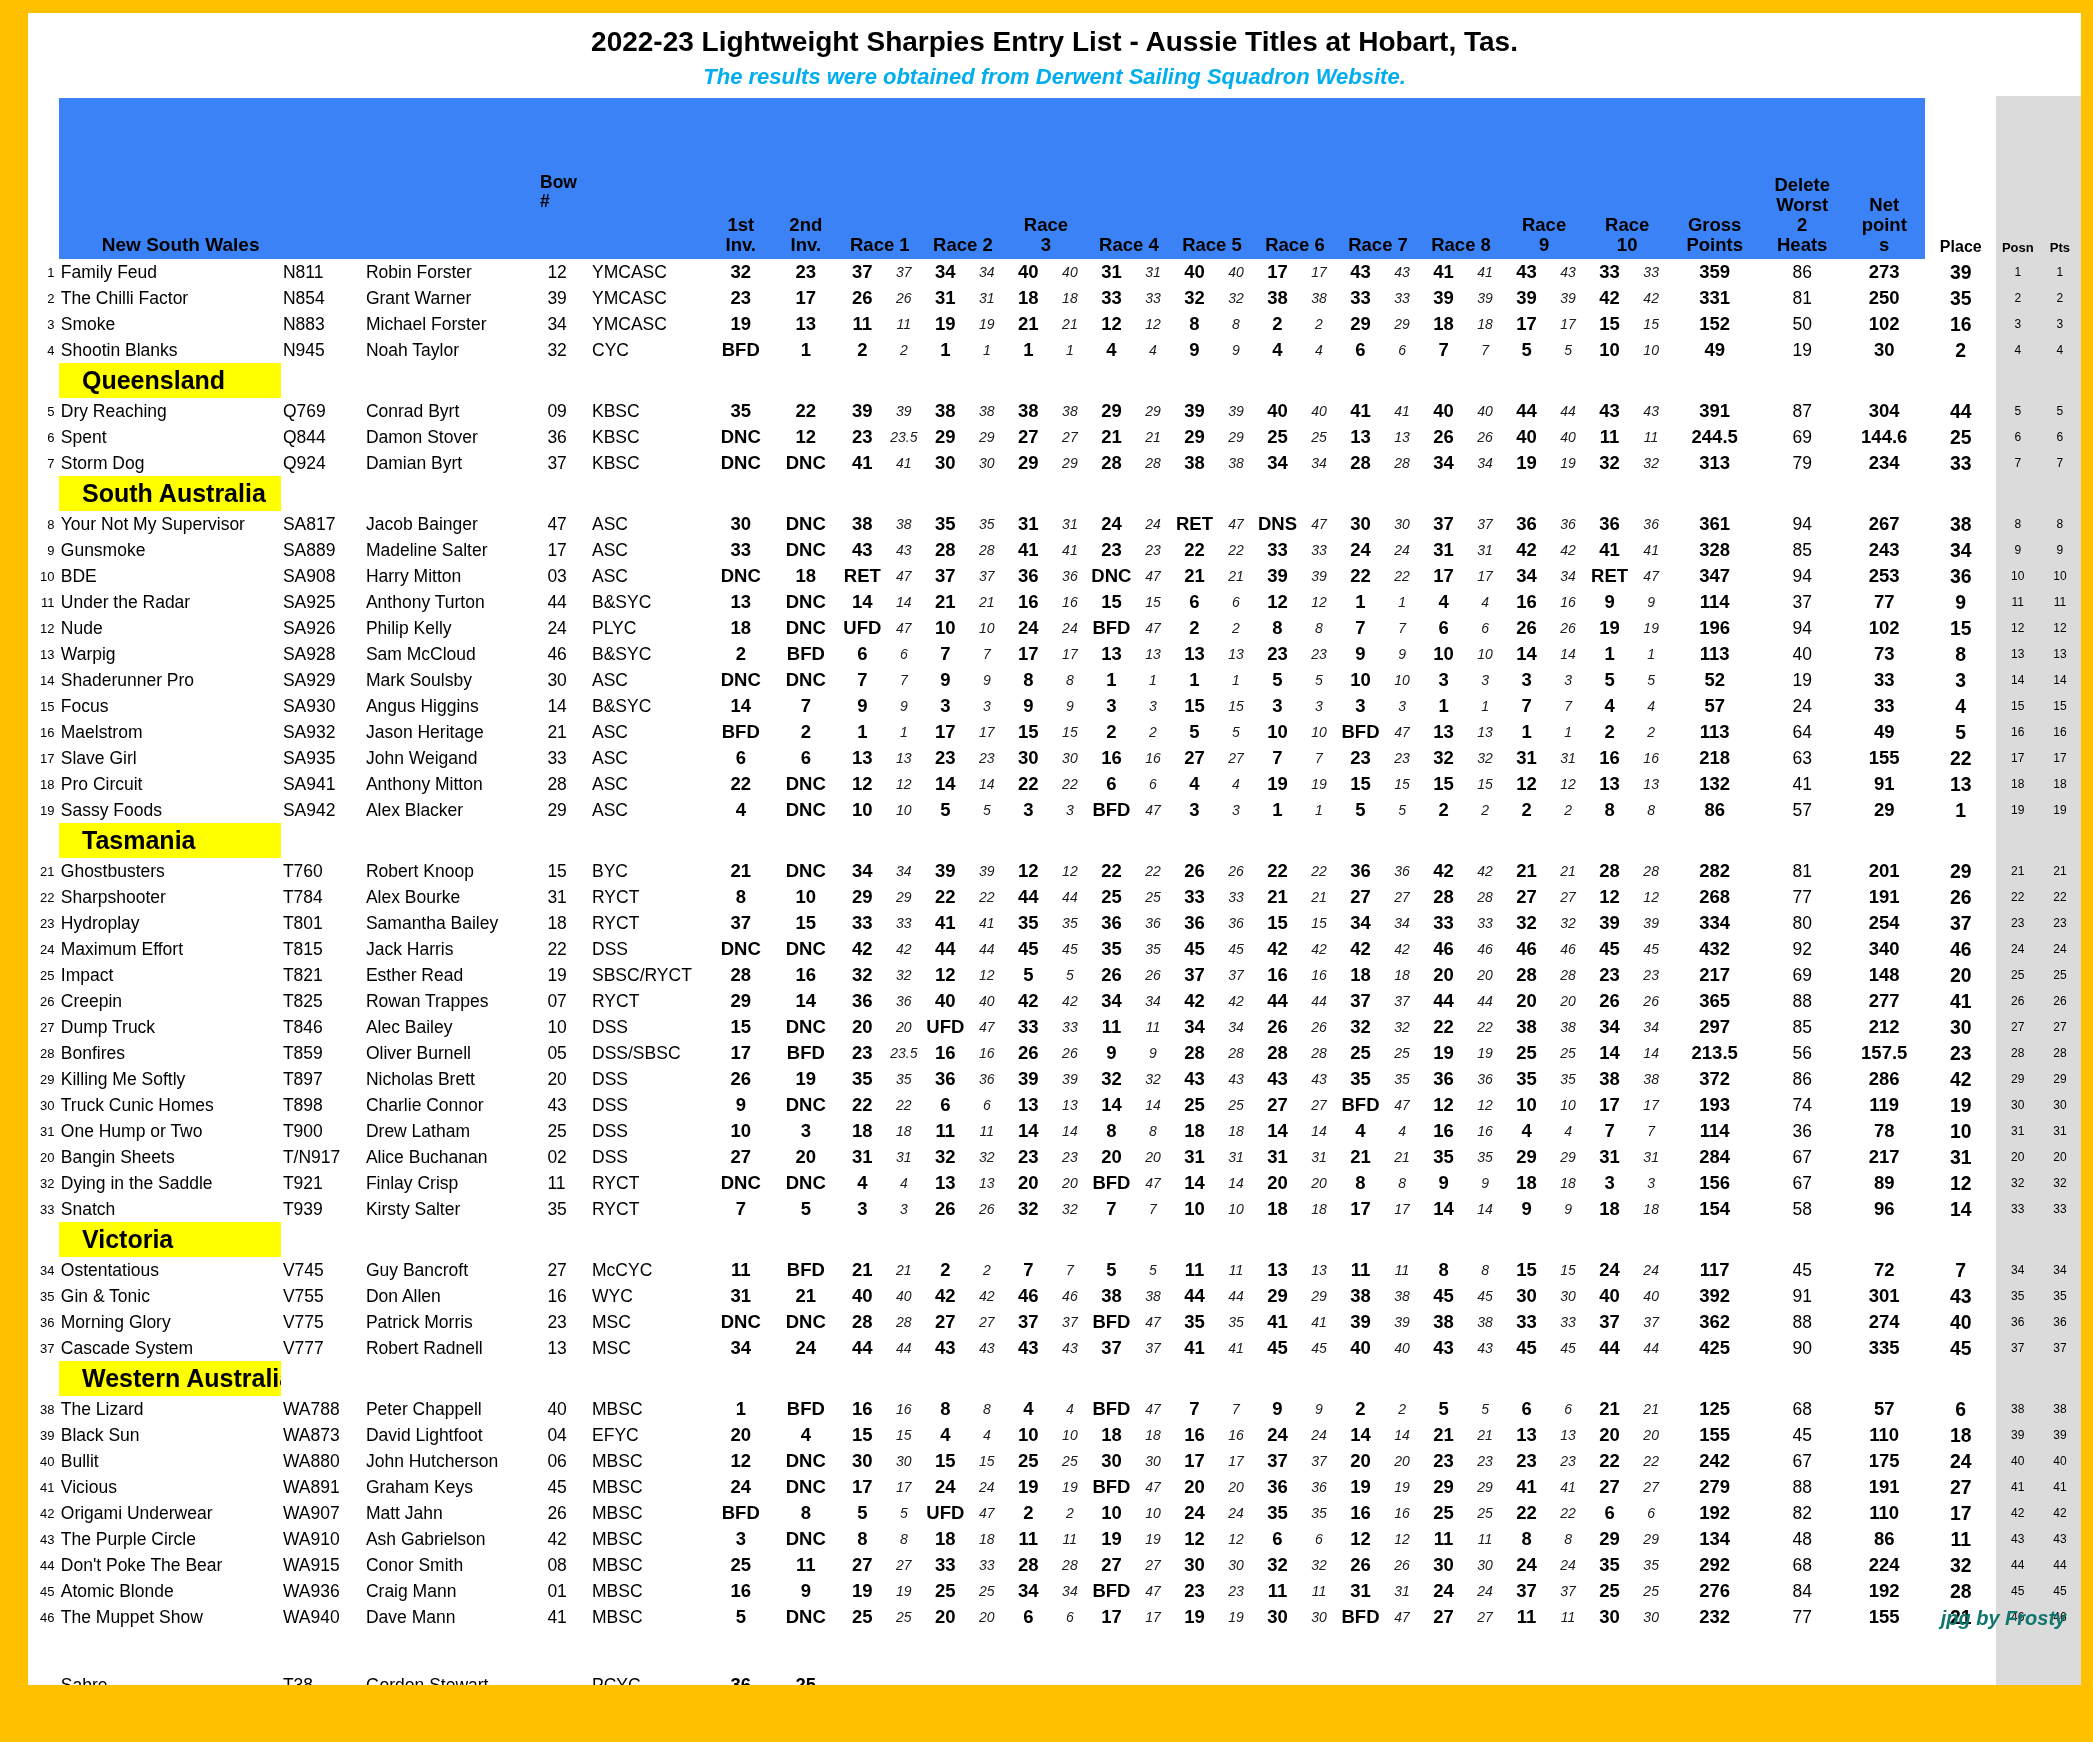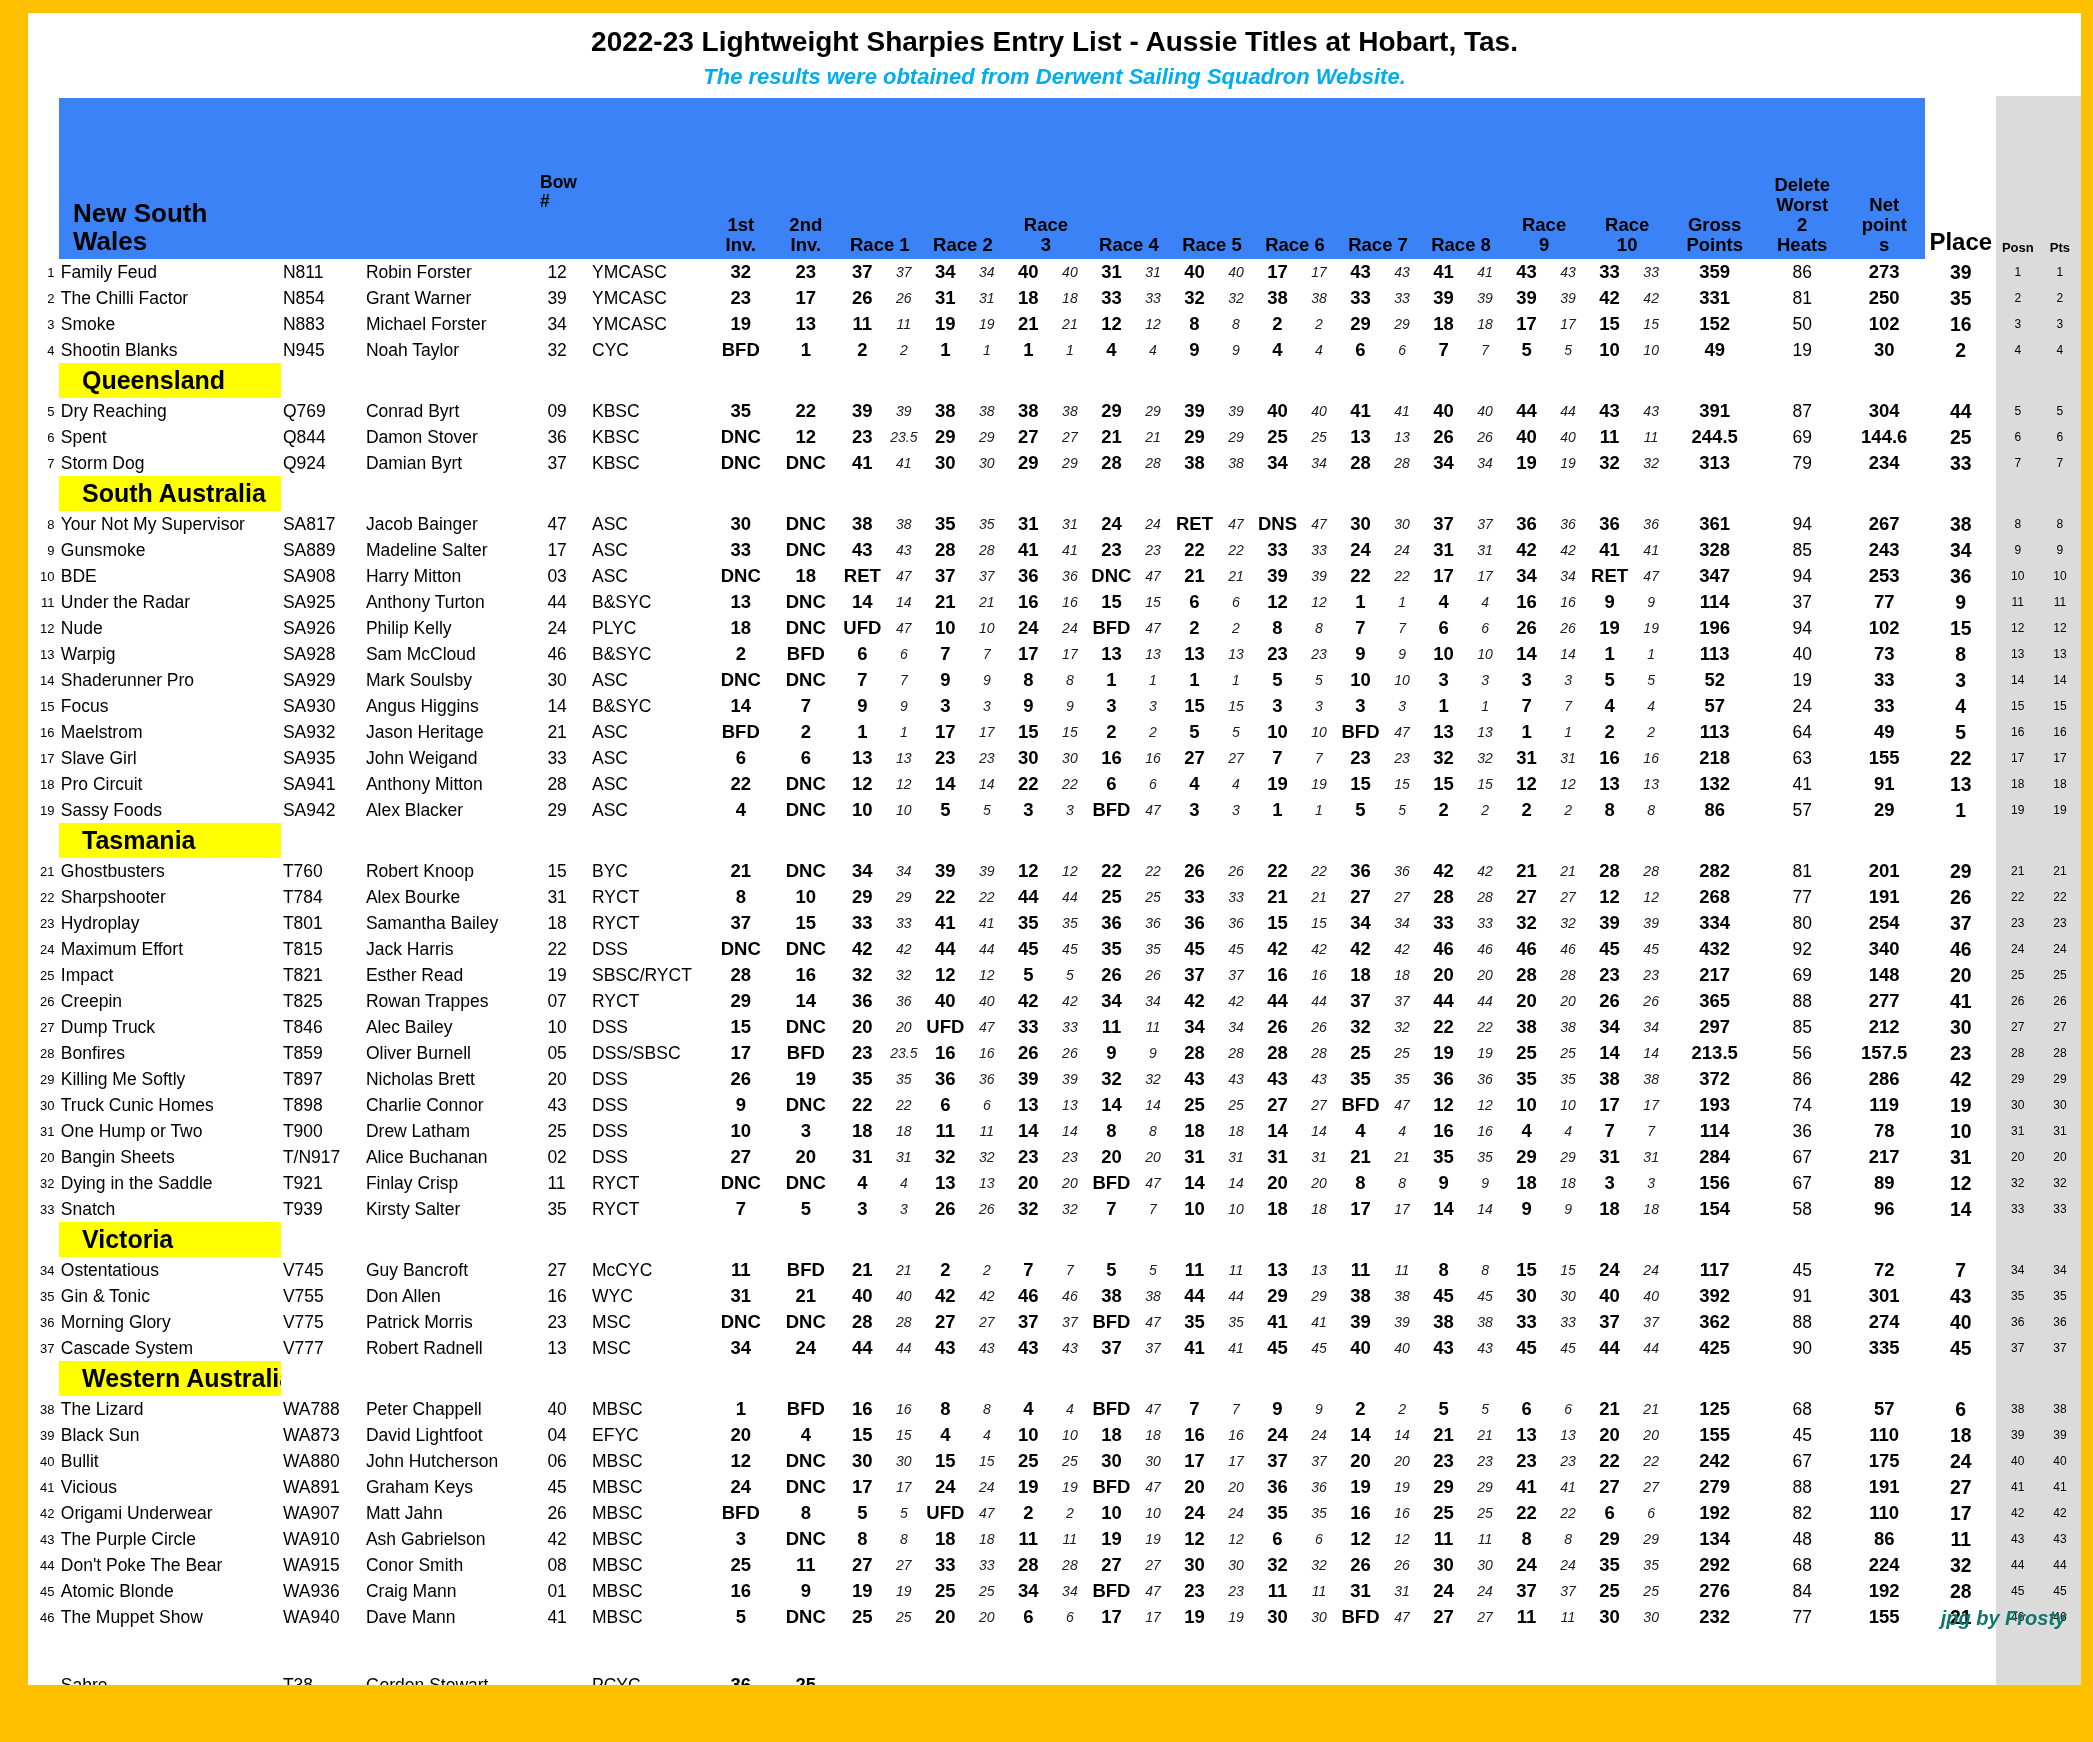--- a/index.html
+++ b/index.html
@@ -7,24 +7,24 @@
   .frame{width:2093px;height:1742px;background:#FFC000;box-sizing:border-box;padding:13px 13px 28px 28px;position:relative;}
   .sheet{position:relative;width:2053px;height:1672px;background:#fff;overflow:hidden;}
   .gray-strip{position:absolute;top:83px;right:0;width:85px;bottom:0;background:#DBDBDB;z-index:0;}
   .titlebar{position:relative;z-index:1;padding-top:13px;height:72px;text-align:center;box-sizing:content-box;}
   .title{font-size:28px;font-weight:bold;}
   .subtitle{font-size:22px;font-weight:bold;font-style:italic;color:#00AEEF;margin-top:5.5px;}
   table{border-collapse:collapse;table-layout:fixed;width:2053px;position:relative;z-index:1;}
   th,td{padding:0 1.8px;overflow:hidden;white-space:nowrap;}
   thead th{height:113px;vertical-align:bottom;font-size:18.5px;font-weight:bold;text-align:center;padding-bottom:3.7px;white-space:pre-line;line-height:1.08;}
   .yellow{background:#3b82f6;}
-  th.h-name{text-align:left;font-size:26px;padding-left:14px;}
+  th.h-name{text-align:center;font-size:19px;padding-left:23px;}
   th.h-bow{text-align:left;padding-bottom:48px;font-size:17.5px;}
   th.h-inv{font-size:18.5px;}
-  th.h-place{font-size:24px;}
+  th.h-place{font-size:16px;}
   th.h-posn,th.h-pts{font-size:13px;}
   tbody td{height:26px;font-size:17.5px;vertical-align:middle;}
   .c-num{text-align:right;font-size:13px;padding-right:4.6px;}
   .c-name,.c-skip,.c-club,.c-sail{text-align:left;}
   .c-bow{text-align:left;padding-left:9.2px;}
   .c-inv{font-weight:bold;text-align:center;font-size:18.5px;}
   .c-rm{font-weight:bold;text-align:center;font-size:18.5px;}
   .c-ri{font-style:italic;text-align:center;font-size:14px;color:#1a1a1a;}
   .c-gross,.c-net{font-weight:bold;text-align:center;font-size:18.5px;}
   .c-worst{text-align:center;font-size:17.5px;}

